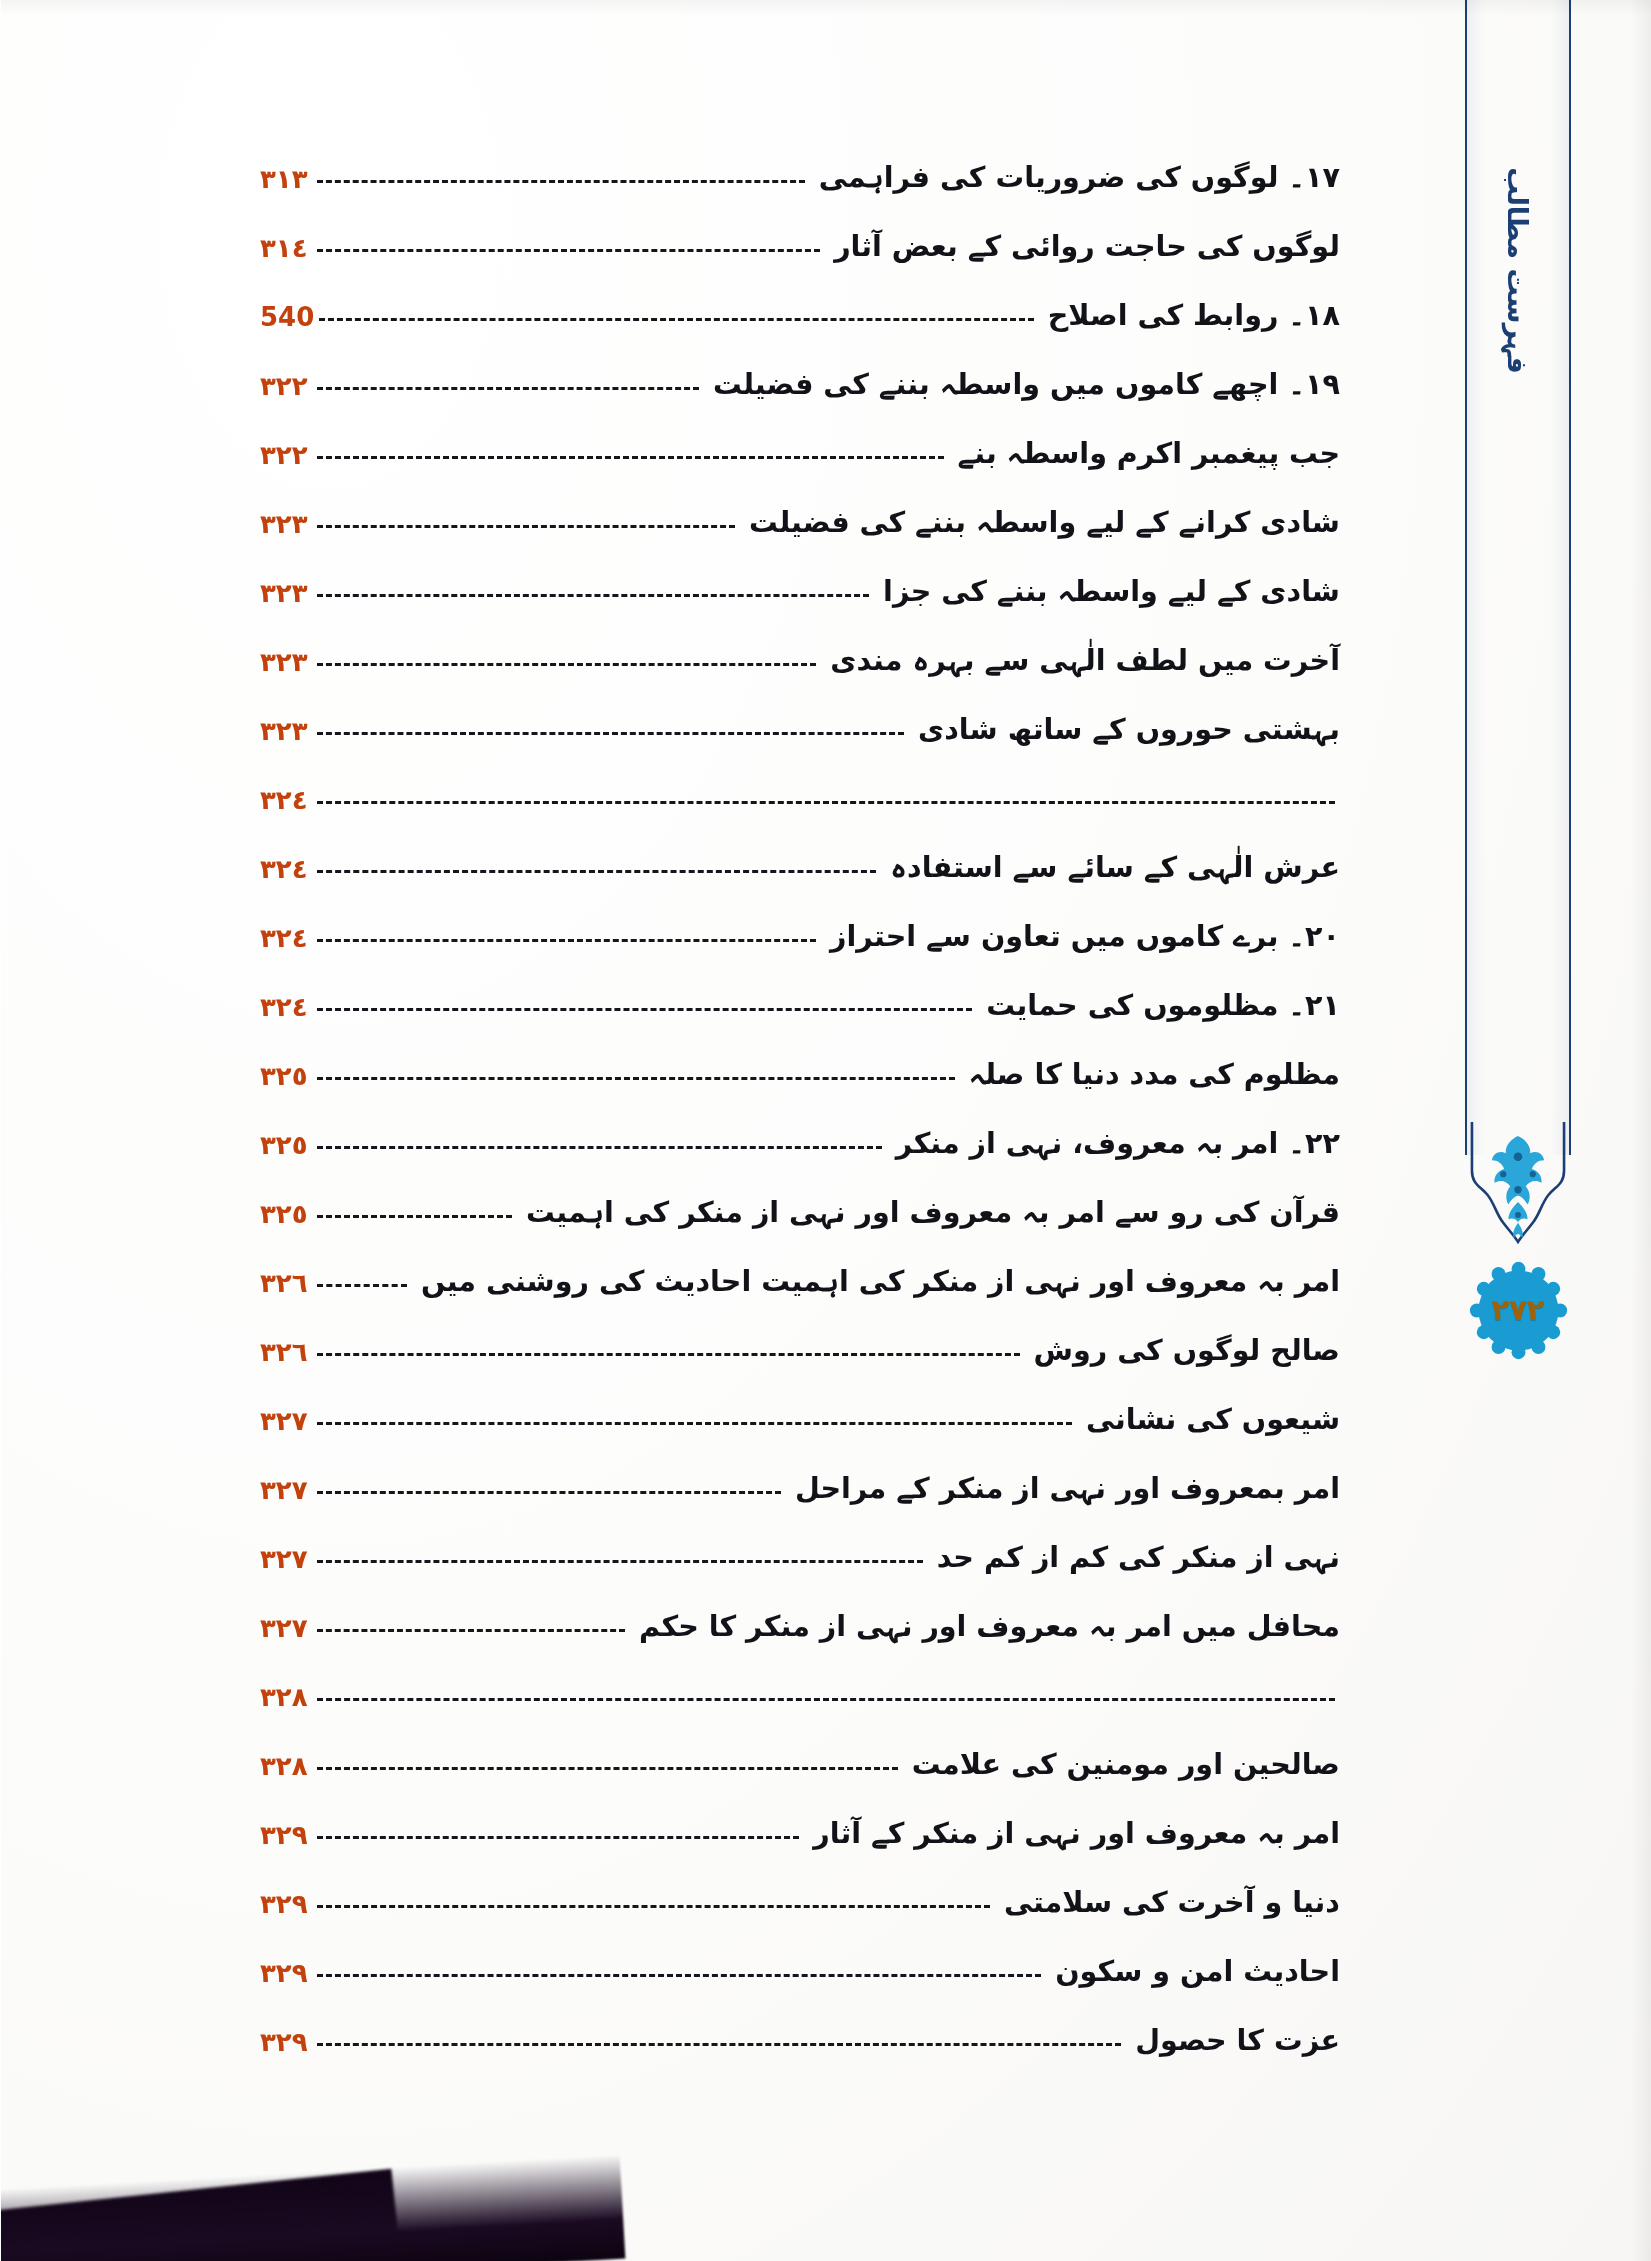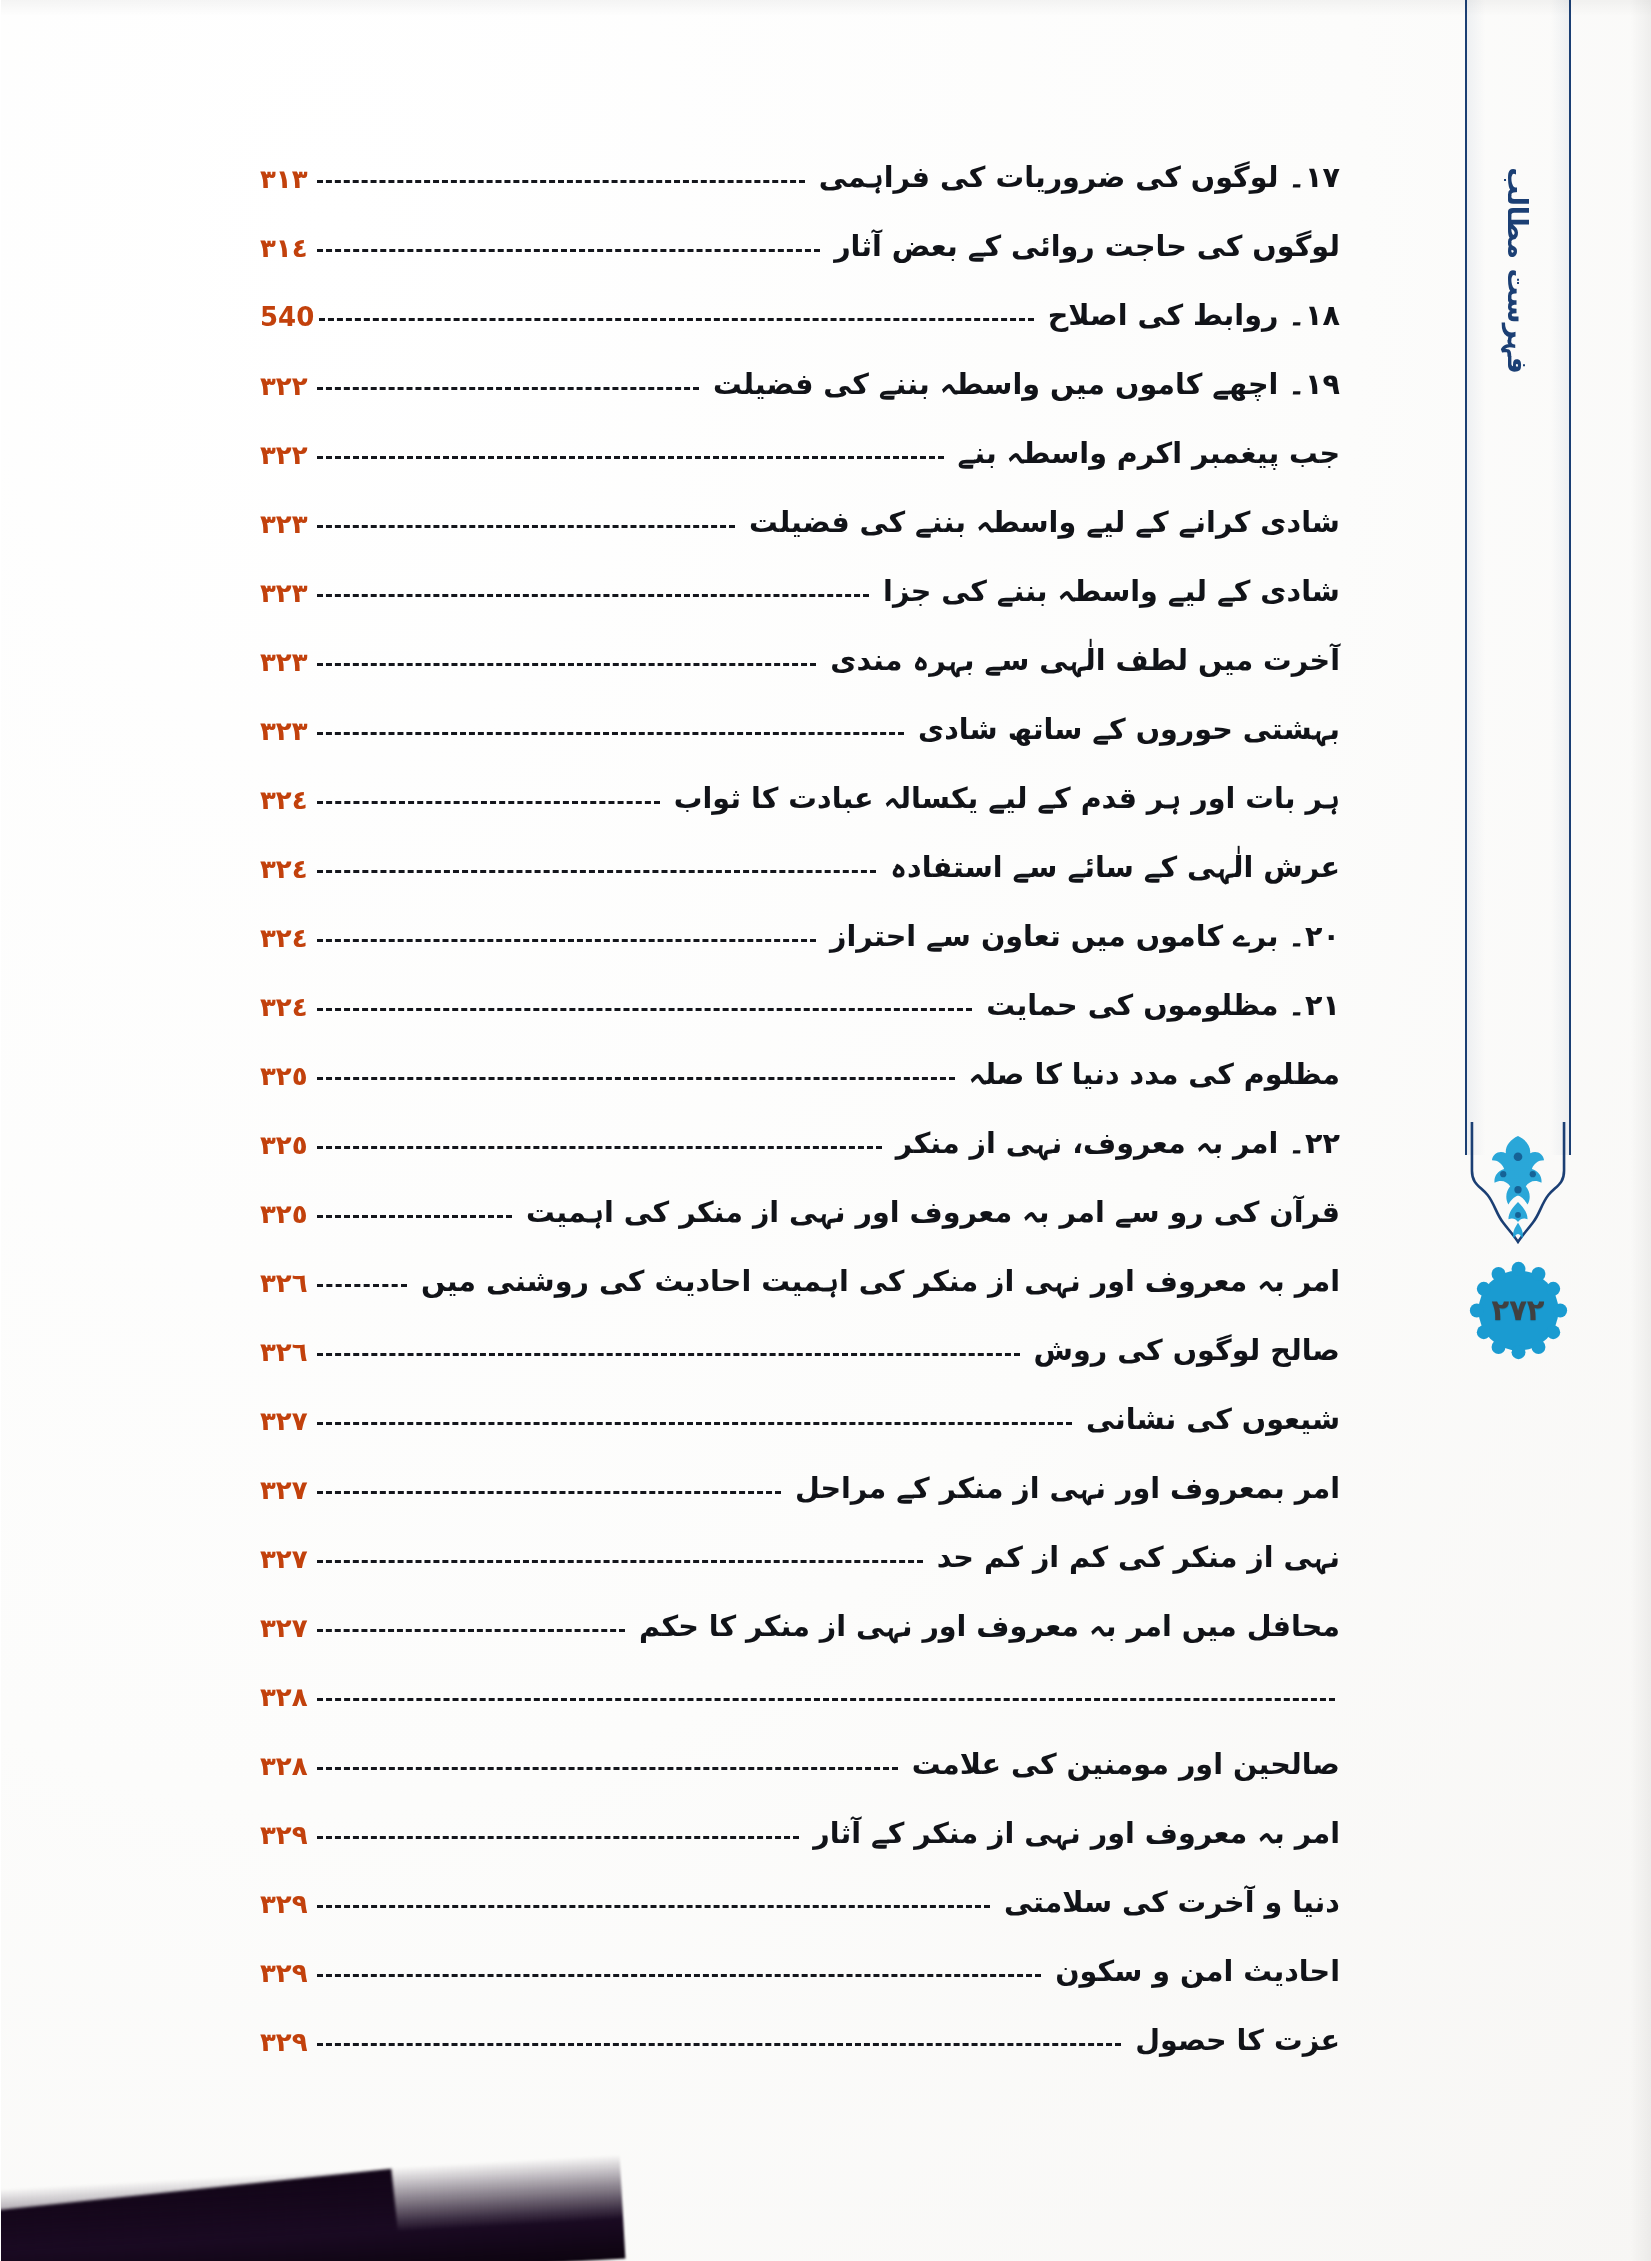--- a/index.html
+++ b/index.html
@@ -115,21 +115,21 @@
     width:106px;
     height:106px;
     display:flex;align-items:center;justify-content:center;
   }
   .medallion-disc{
     position:absolute;inset:3.5px;
   }
   .medallion-number{
     position:relative;
     z-index:3;
-    color:#404040;
+    color:#a16207;
     font-size:29px;
     font-weight:700;
     font-family:"DejaVu Sans","Liberation Sans",sans-serif;
     letter-spacing:0.9px;
     text-shadow:0 0.9px 0.9px rgba(0,0,0,.18);
   }
 
   
   .scan-shadow-bottom{
     position:absolute;
@@ -203,21 +203,20 @@
       <span class="toc-title">آخرت میں لطف الٰہی سے بہرہ مندی</span>
       <span class="toc-leader"></span>
       <span class="toc-page">٣٢٣</span>
     </div>
     <div class="toc-row">
       <span class="toc-title">بہشتی حوروں کے ساتھ شادی</span>
       <span class="toc-leader"></span>
       <span class="toc-page">٣٢٣</span>
     </div>
     <div class="toc-row">
-      <span class="toc-title">ہر بات اور ہر قدم کے لیے یکسالہ عبادت کا ثواب</span>
       <span class="toc-leader"></span>
       <span class="toc-page">٣٢٤</span>
     </div>
     <div class="toc-row">
       <span class="toc-title">عرش الٰہی کے سائے سے استفادہ</span>
       <span class="toc-leader"></span>
       <span class="toc-page">٣٢٤</span>
     </div>
     <div class="toc-row">
       <span class="toc-title">٢٠۔ برے کاموں میں تعاون سے احتراز</span>

